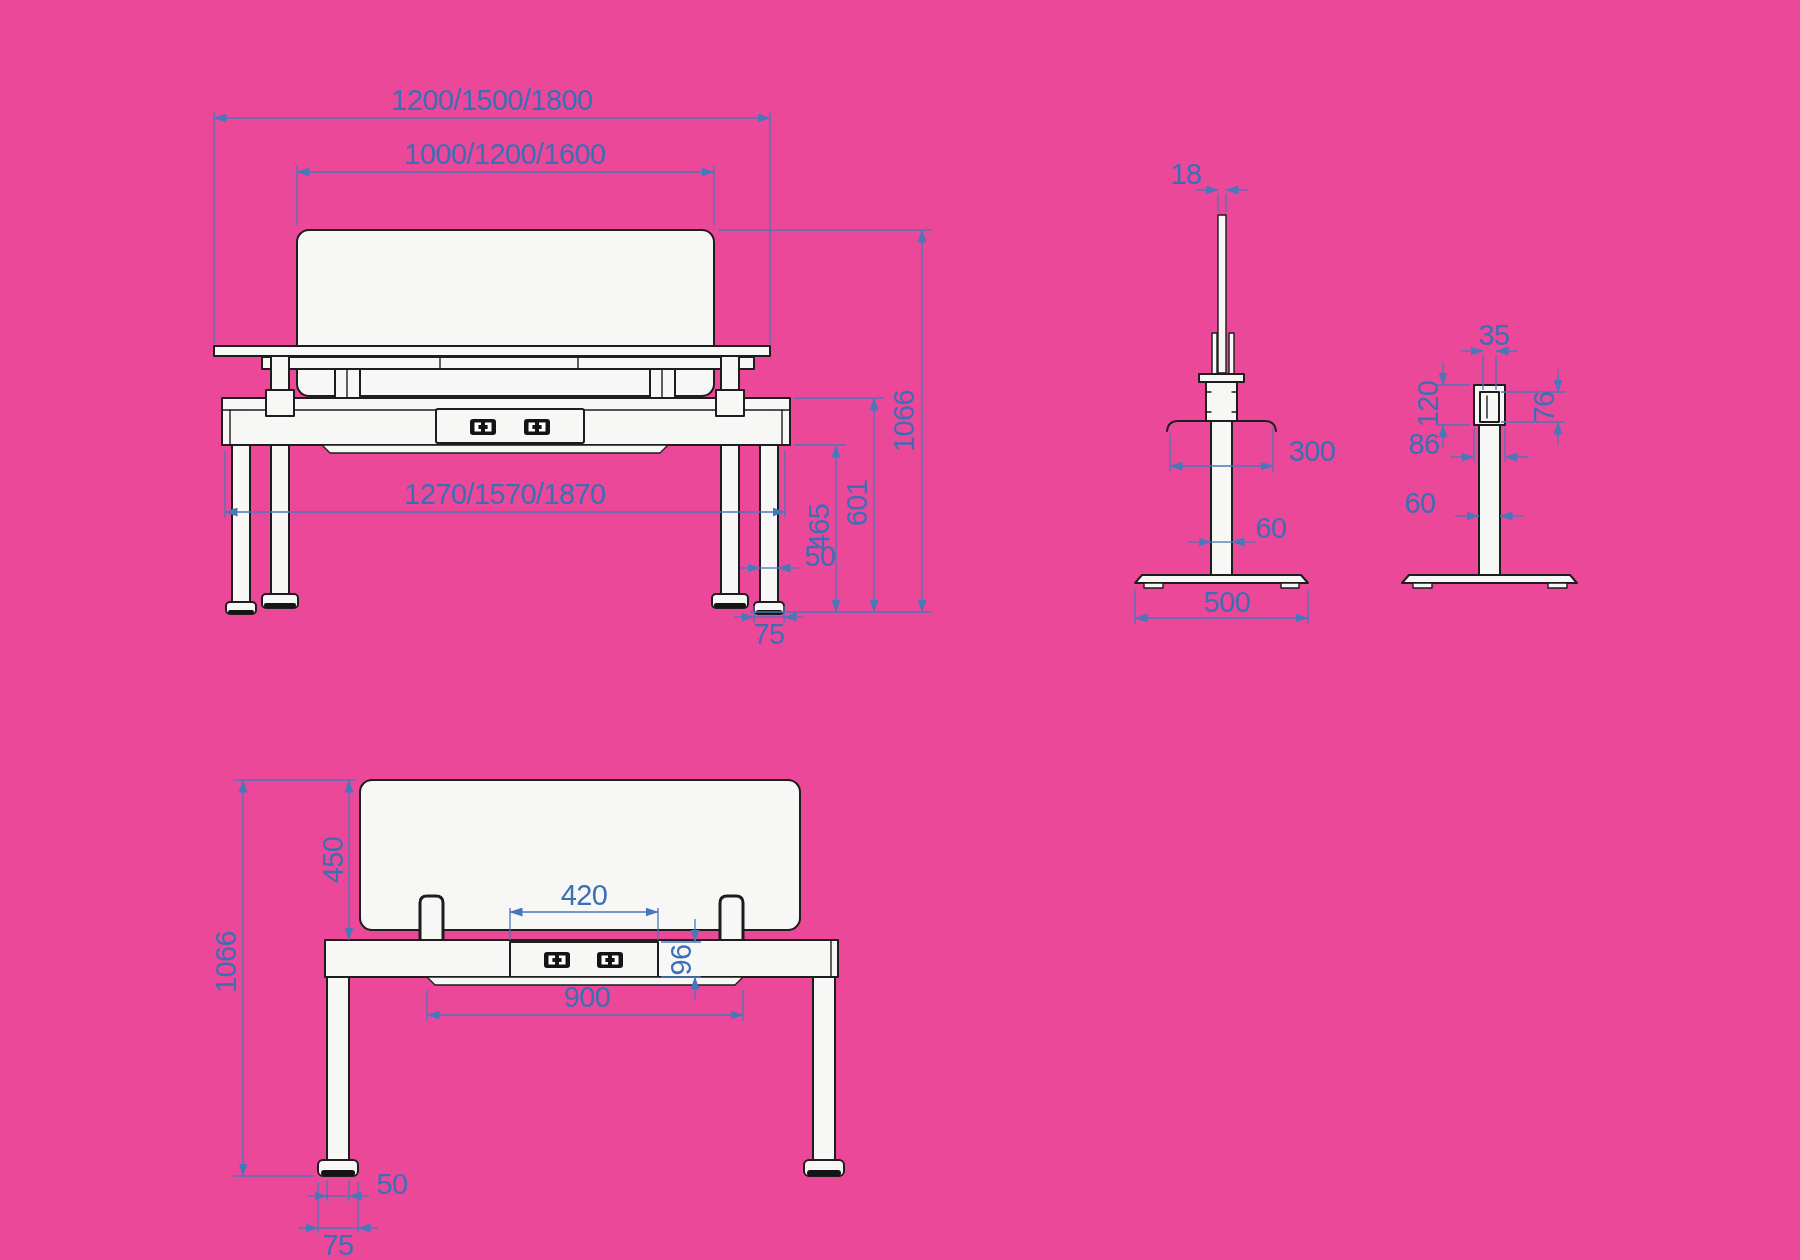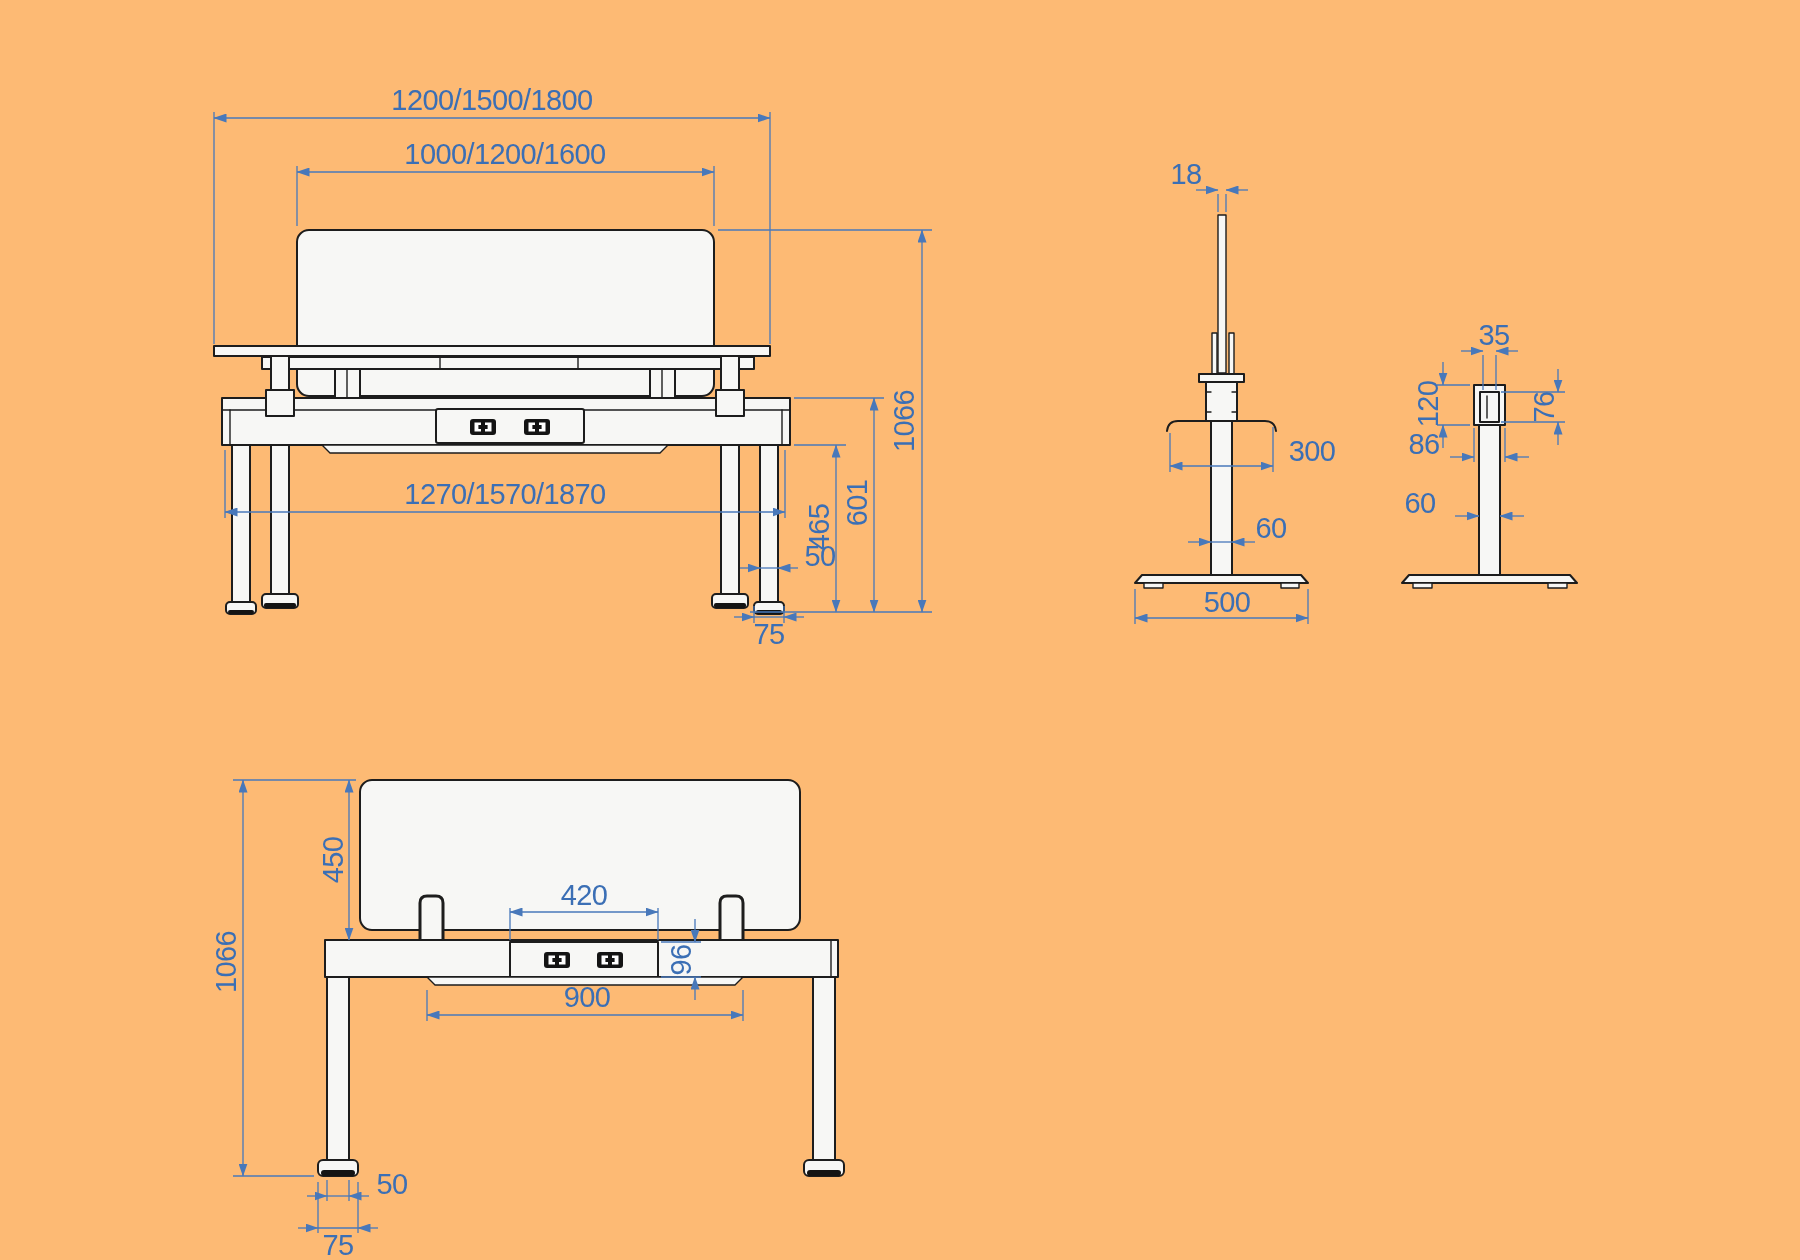--- a/index.html
+++ b/index.html
@@ -1,17 +1,17 @@
 <!DOCTYPE html>
 <html><head>
 <meta charset="utf-8">
 <style>
   html,body{margin:0;padding:0;}
   body{background:#f7f7f5;font-family:"Liberation Sans",sans-serif;}
-  .canvas{position:relative;width:1800px;height:1260px;background:#fdba74;overflow:hidden;}
+  .canvas{position:relative;width:1800px;height:1260px;background:#ec4899;overflow:hidden;}
   svg{position:absolute;left:0;top:0;}
   .ln{fill:none;stroke:#1d1d1d;stroke-width:2;stroke-linejoin:round;stroke-linecap:round;}
   .lnf{fill:#f7f7f5;stroke:#1d1d1d;stroke-width:2;stroke-linejoin:round;}
   .thin{stroke-width:1.4;}
   .bold{stroke-width:3;}
   .dark{fill:#141414;stroke:none;}
   .wht{fill:#ffffff;stroke:none;}
   .dim{fill:none;stroke:#4878ba;stroke-width:1.3;}
   .dimtxt{fill:#3b6fb5;font-family:"Liberation Sans",sans-serif;font-size:29px;letter-spacing:-0.6px;
           text-anchor:middle;dominant-baseline:central;}

